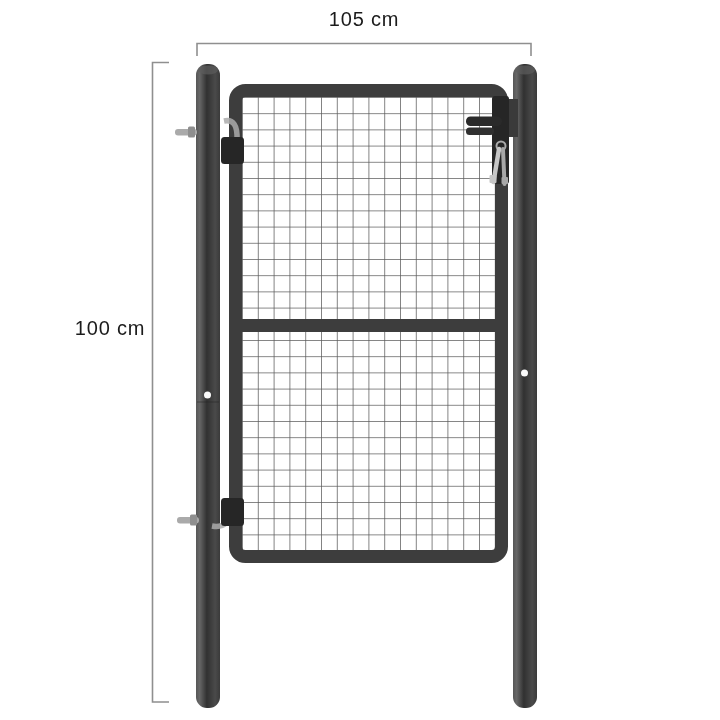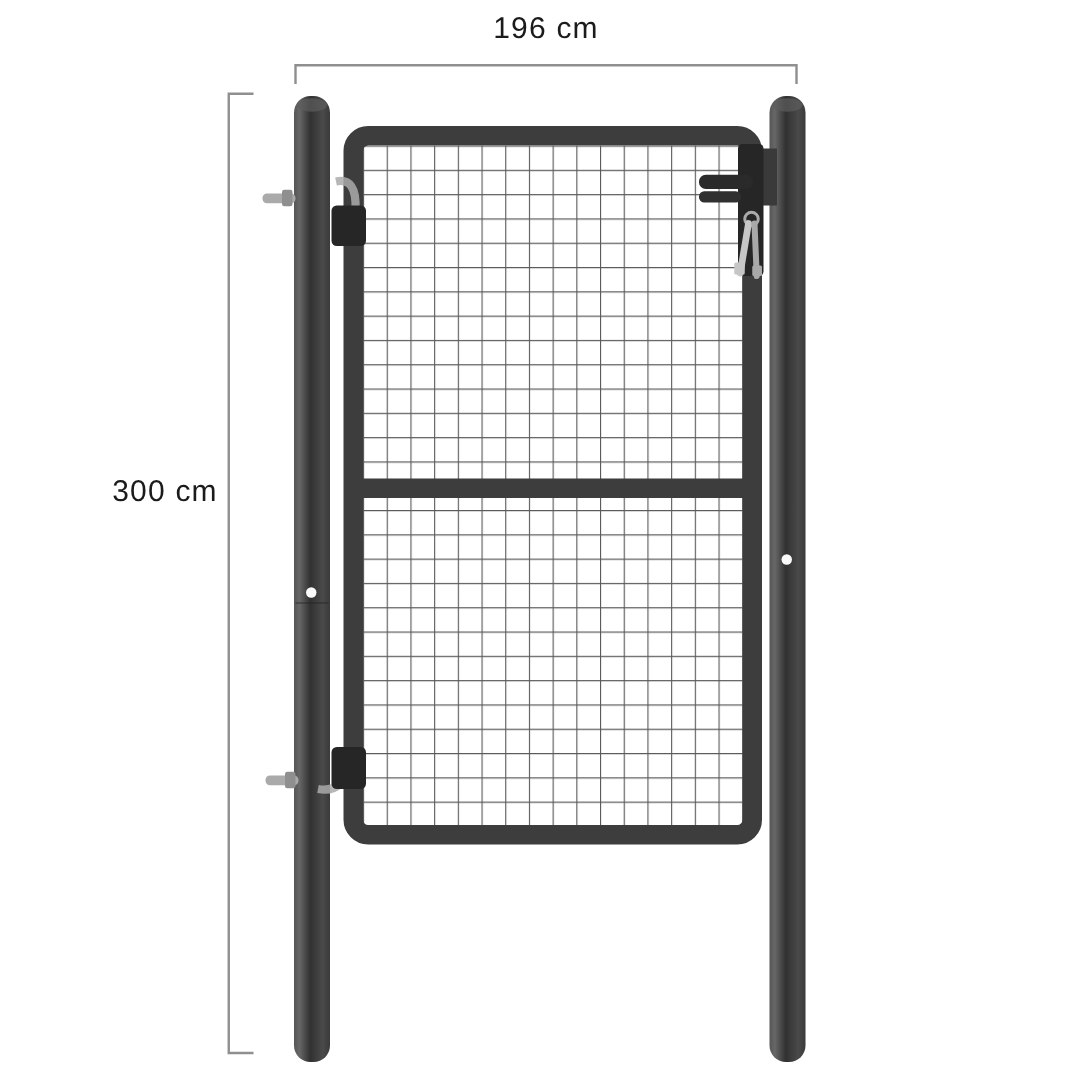--- a/index.html
+++ b/index.html
@@ -128,16 +128,16 @@
       <g>
         <circle class="hw-silver-stroke" cx="501" cy="146" r="4.5" stroke-width="2"></circle>
         <line x1="499" y1="149" x2="493.5" y2="182" stroke="#c6c6c6" stroke-width="4.5" stroke-linecap="round"></line>
         <line x1="503" y1="149" x2="504.5" y2="184" stroke="#a8a8a8" stroke-width="4" stroke-linecap="round"></line>
         <rect x="489.5" y="175" width="7" height="8" rx="1" fill="#c6c6c6"></rect>
         <rect x="501.5" y="177" width="6.5" height="7" rx="1" fill="#a8a8a8"></rect>
       </g>
     </g>
   </svg>
 
-  <div class="dim-label dim-label-top">196 cm</div>
+  <div class="dim-label dim-label-top">105 cm</div>
 
-  <div class="dim-label dim-label-left">300 cm</div>
+  <div class="dim-label dim-label-left">100 cm</div>
 </div>
 
 </body></html>

